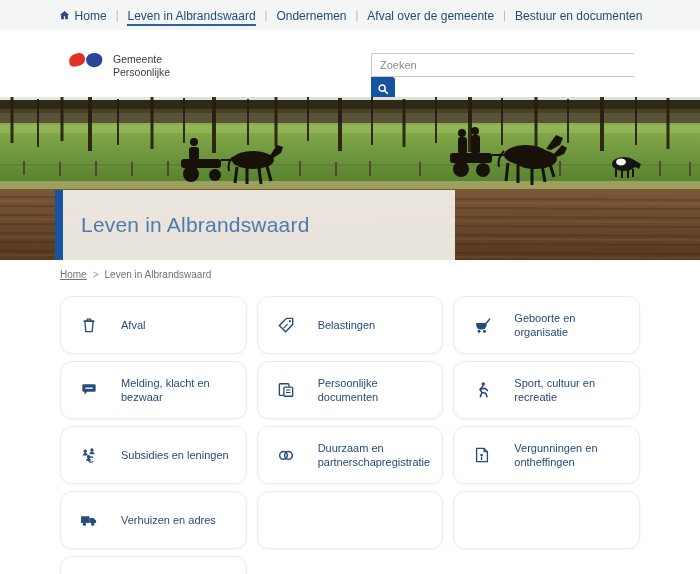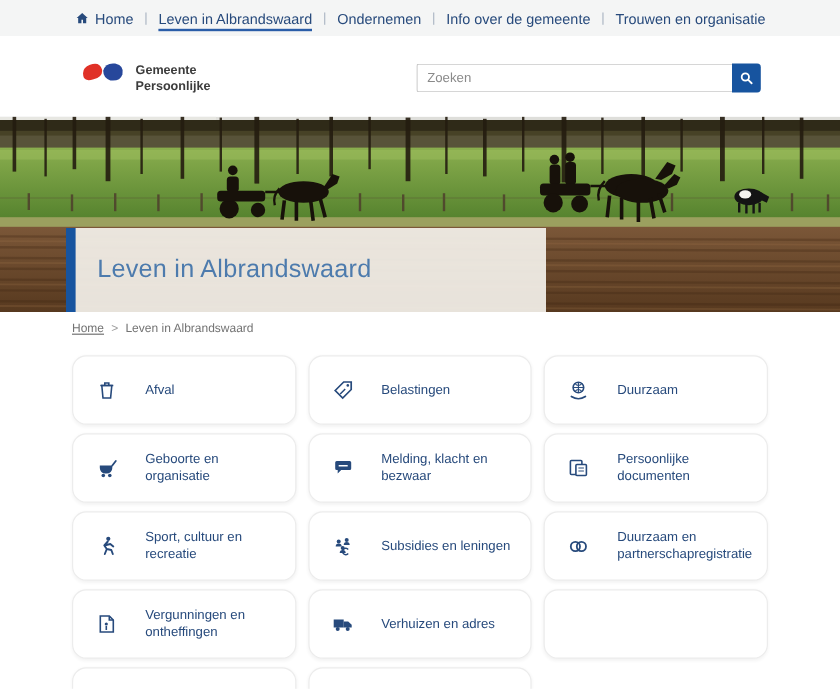--- a/index.html
+++ b/index.html
@@ -12,22 +12,22 @@
   .nav-item { display:inline-flex; align-items:center; gap:4px; color:#274a7c;
     text-decoration:none; padding:4px 0 3px 0; cursor:pointer; white-space:nowrap; }
   .nav-item.active { border-bottom:2px solid #2a5da8; padding-bottom:1px; }
   .nav-divider { color:#a9b4c2; margin:0 9px; font-size:11px; }
   .home-glyph { width:13px; height:13px; display:inline-block; }
 
   
   .header { height:67px; position:relative; background:#fff; }
   .logo { position:absolute; left:68px; top:20px; display:flex; align-items:flex-start; gap:9px; cursor:pointer; }
   .logo-mark { width:36px; height:22px; }
-  .logo-text { font-size:10.5px; font-weight:bold; color:#3c3c3c; line-height:1.25; padding-top:3px; }
-  .search { position:absolute; right:66px; top:23px; display:flex; }
+  .logo-text { font-size:10.5px; font-weight:normal; color:#3c3c3c; line-height:1.25; padding-top:3px; }
+  .search { position:absolute; right:66px; top:23px; display:flex;flex-direction:column; }
   .search-input { width:263px; height:24px; border:1px solid #c8c8c8; border-right:none;
     font-size:11px; padding:0 8px; color:#444; outline:none; border-radius:2px 0 0 2px;
     font-family:"Liberation Sans", sans-serif; }
   .search-input::placeholder { color:#8a8a8a; }
   .search-btn { width:24px; height:24px; background:#17549f; border:none; cursor:pointer;
     border-radius:0 3px 3px 0; display:flex; align-items:center; justify-content:center; }
   .search-btn svg { width:14px; height:14px; }
 
   
   .hero { position:relative; height:163px; overflow:hidden; }
@@ -66,25 +66,25 @@
     <span class="nav-divider">|</span>
     <a class="nav-item active">
       <span>Leven in Albrandswaard</span>
     </a>
     <span class="nav-divider">|</span>
     <a class="nav-item">
       <span>Ondernemen</span>
     </a>
     <span class="nav-divider">|</span>
     <a class="nav-item">
-      <span>Info over de gemeente</span>
+      <span>Afval over de gemeente</span>
     </a>
     <span class="nav-divider">|</span>
     <a class="nav-item">
-      <span>Trouwen en organisatie</span>
+      <span>Bestuur en documenten</span>
     </a>
   </div>
 
 <div class="header">
   <div class="logo">
     <svg class="logo-mark" viewBox="0 0 36 22">
       <path d="M2 15 Q-1 7 7 4 Q15 1 17 8 Q18 14 10 16 Q4 18 2 15 Z" fill="#e03127"></path>
       <path d="M18 9 Q20 2 28 3 Q36 5 34 12 Q32 18 24 17 Q18 15 18 9 Z" fill="#27479b"></path>
     </svg>
     <div class="logo-text">
@@ -249,28 +249,20 @@
     <div class="card">
       <svg class="card-icon" viewBox="0 0 24 24">
         <path d="M4 12.5 L12.5 4 H20 v7.5 L11.5 20 Z" fill="none" stroke="currentColor" stroke-width="1.7"></path>
         <circle cx="16.6" cy="7.4" r="1.3" fill="currentColor"></circle>
         <path d="M9 16 l5 -5" stroke="currentColor" stroke-width="1.5"></path>
       </svg>
       <span class="card-label">Belastingen</span>
     </div>
     <div class="card">
       <svg class="card-icon" viewBox="0 0 24 24">
-        <circle cx="12" cy="9.5" r="5.3" fill="none" stroke="currentColor" stroke-width="1.6"></circle>
-        <path d="M12 4.2 v10.6 M7 9.5 h10 M8.5 5.5 q3.5 4 7 0 M8.5 13.5 q3.5 -4 7 0" fill="none" stroke="currentColor" stroke-width="1.1"></path>
-        <path d="M5 18.5 q7 4.5 14 0" fill="none" stroke="currentColor" stroke-width="1.7" stroke-linecap="round"></path>
-      </svg>
-      <span class="card-label">Duurzaam</span>
-    </div>
-    <div class="card">
-      <svg class="card-icon" viewBox="0 0 24 24">
         <path d="M5 9.5 h12.5 v2.5 a5.5 5.5 0 0 1 -5.5 5.5 h-1.5 A5.5 5.5 0 0 1 5 12 Z" fill="currentColor"></path>
         <path d="M17.5 9.5 L21 5" stroke="currentColor" stroke-width="1.8" stroke-linecap="round"></path>
         <circle cx="8.5" cy="19.5" r="1.8" fill="currentColor"></circle>
         <circle cx="15" cy="19.5" r="1.8" fill="currentColor"></circle>
       </svg>
       <span class="card-label">Geboorte en organisatie</span>
     </div>
     <div class="card">
       <svg class="card-icon" viewBox="0 0 24 24">
         <path d="M4 6.5 q0 -1.5 1.5 -1.5 h13 q1.5 0 1.5 1.5 v6 q0 1.5 -1.5 1.5 H10 l-3.5 3.5 v-3.5 H5.5 Q4 14 4 12.5 Z" fill="currentColor"></path>

